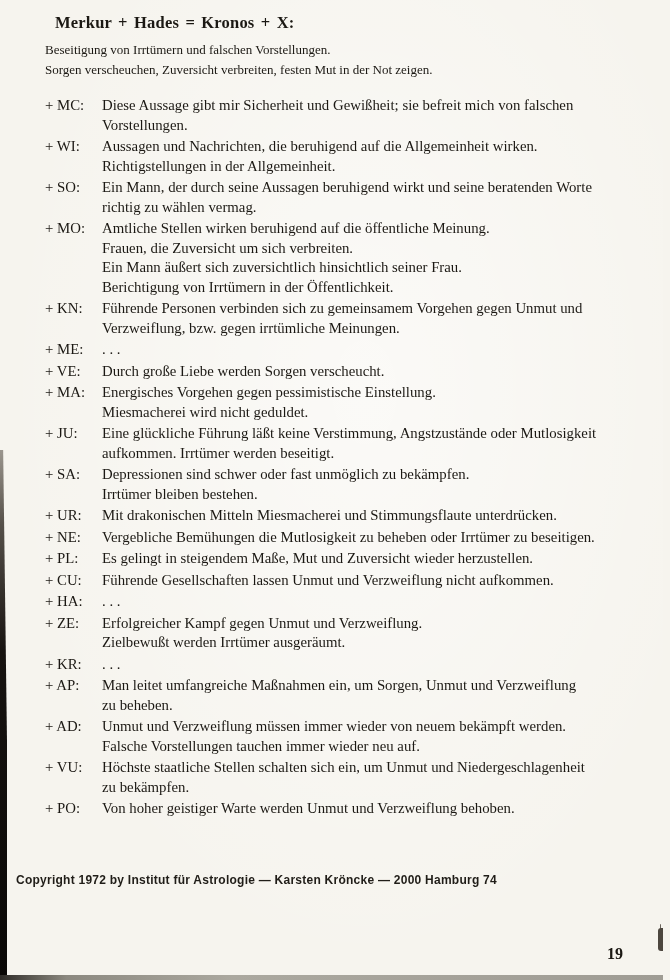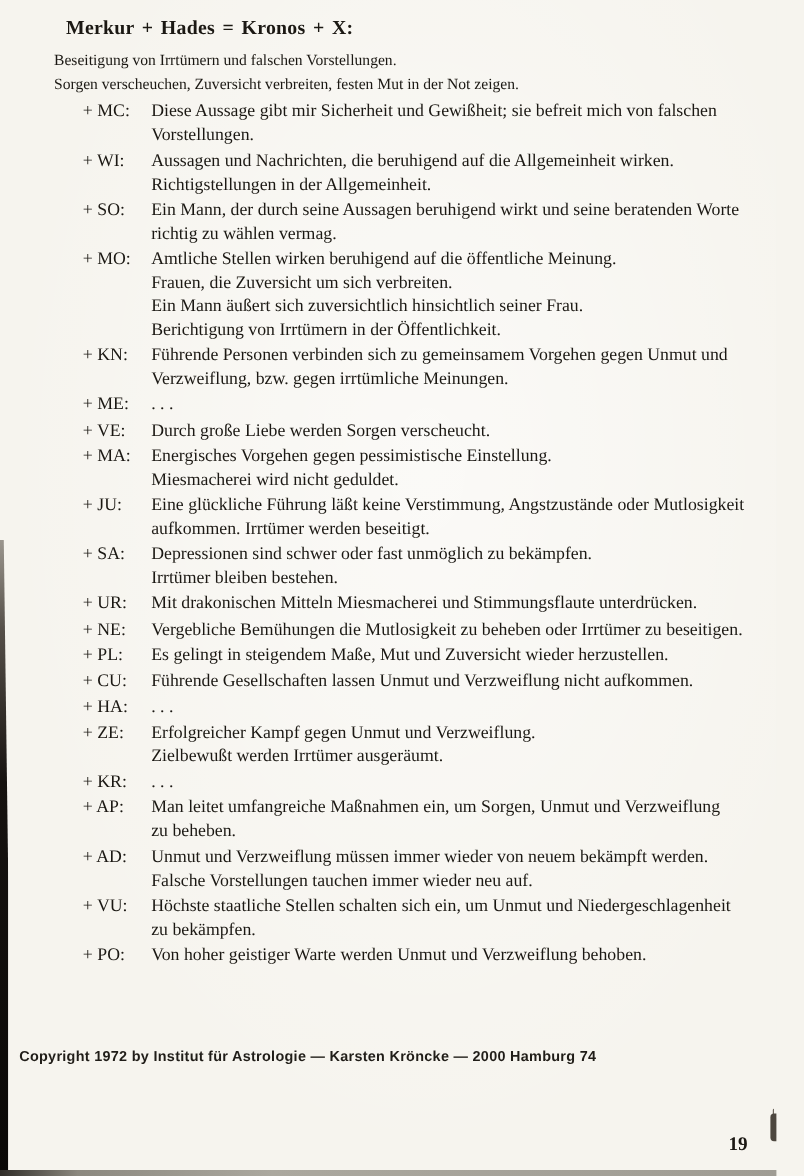--- a/index.html
+++ b/index.html
@@ -13,34 +13,35 @@
     font-family:"Liberation Serif","DejaVu Serif",serif;
     color:var(--ink);
     overflow:hidden;
   }
   .page{
     position:relative;
     width:647px;height:980px;
     background:
       radial-gradient(ellipse at 55% 40%, rgba(255,255,255,.55), rgba(0,0,0,0) 70%),
       var(--paper);
+    padding-left: 16px;
   }
   .title{
     position:absolute;left:55px;top:13px;margin:0;
     font-size:16.5px;font-weight:bold;letter-spacing:.2px;
     word-spacing:2px;
   }
   .intro{
     position:absolute;left:45px;top:40px;right:20px;
     font-size:13px;line-height:19.5px;
     white-space:pre-line;
   }
   .entries{
-    position:absolute;left:45px;top:84px;right:12px;
-    font-size:14.8px;line-height:19.5px;margin-left:24px;
+    position:absolute;left:45px;top:96px;right:12px;
+    font-size:14.8px;line-height:19.5px;
   }
   .entry{display:flex;margin-bottom:2px;}
   .entry .lbl{flex:0 0 57px;white-space:nowrap;}
   .entry .txt{flex:1;white-space:pre-line;}
   .copyright{
     position:absolute;left:16px;right:14px;top:873px;
     text-align:left;
     font-family:"Liberation Sans","DejaVu Sans",sans-serif;
     font-size:12px;font-weight:bold;letter-spacing:.25px;
     color:#201d18;

